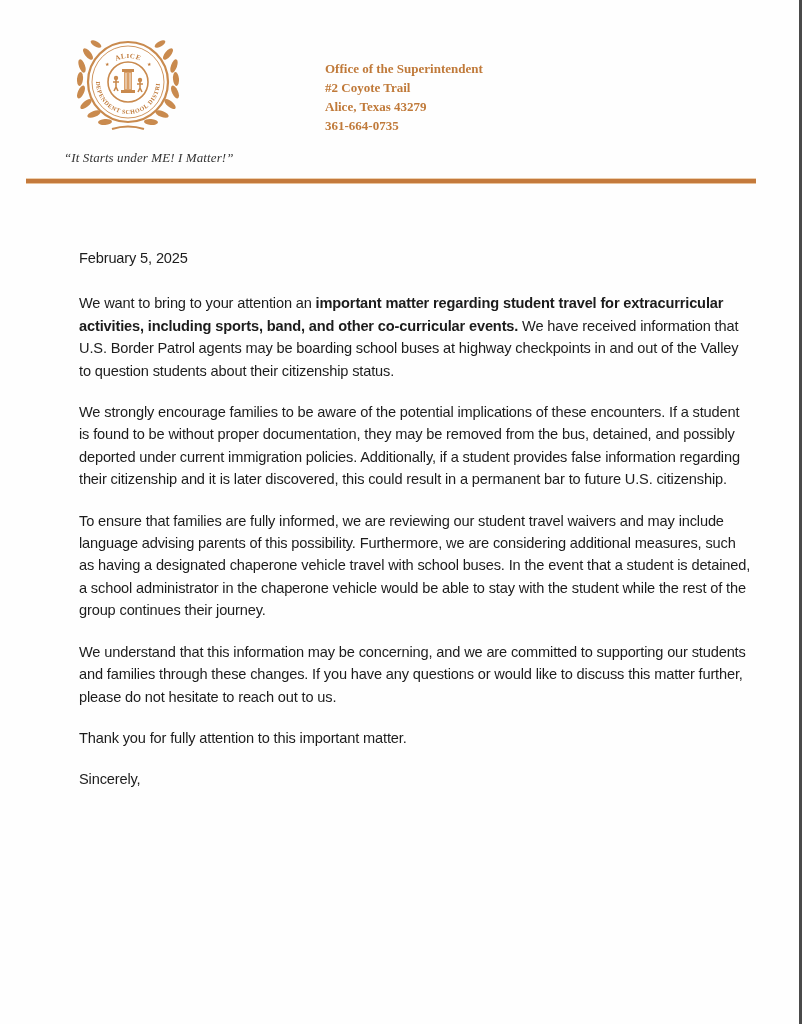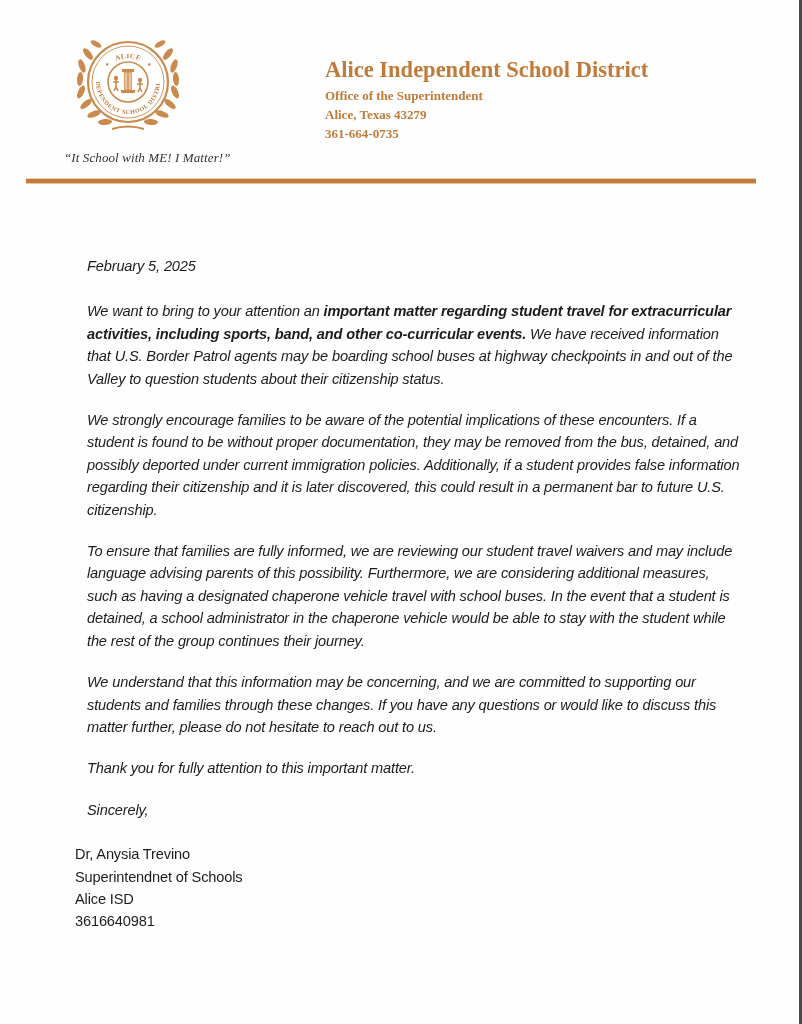--- a/index.html
+++ b/index.html
@@ -15,21 +15,21 @@
 
     .org { position: absolute; left: 300px; top: 56px; width: 450px; text-align: center; font-family: "Liberation Serif", serif; font-weight: bold; color: #c07a3a; }
     .org-name { font-size: 22.5px; line-height: 27px; padding-left: 25px; text-align: left; }
     .org-line { font-size: 13px; line-height: 19px; padding-left: 25px; margin-right: 160px; text-align: left; }
     .org-line.first { margin-top: 3px; }
 
     .divider { position: absolute; left: 26px; top: 179px; width: 730px; height: 4px; background: #c47a3c; box-shadow: 0 1px 0 #e9c29a, 0 -1px 0 #edcfae; }
 
     
     .letter { position: absolute; left: 75px; top: 243px; width: 680px; font-family: "Liberation Sans", sans-serif; font-size: 14.6px; line-height: 22.4px; color: #1c1c1c; letter-spacing: -0.15px; }
-    .letter p { margin: 12px; font-style: italic; }
+    .letter p { margin: 4px; }
     .date { margin-bottom: 23px !important; }
     .salutation { margin-bottom: 23px !important; }
     .para { margin-bottom: 19px !important; }
     .para strong { font-weight: bold; }
     .thanks { margin-bottom: 19px !important; }
     .closing { margin-bottom: 22px !important; }
     .sig-line { display: block; }
   </style>
 </head>
 <body>
@@ -87,44 +87,38 @@
       <line x1="58" y1="41" x2="58" y2="57" stroke="#fff" stroke-width="0.8"></line>
       <rect x="49" y="58" width="14" height="3" fill="#c98a4e"></rect>
 
       <circle cx="44" cy="46" r="2.2" fill="#c98a4e"></circle>
       <path d="M44 48 L44 55 M41 50 L47 50 M44 55 L42 59 M44 55 L46 59" stroke="#c98a4e" stroke-width="1.6"></path>
       <circle cx="68" cy="48" r="2.2" fill="#c98a4e"></circle>
       <path d="M68 50 L68 56 M65 52 L71 52 M68 56 L66 60 M68 56 L70 60" stroke="#c98a4e" stroke-width="1.6"></path>
     </svg>
   </div>
 
-  <div class="motto">“It School with ME! I Matter!”</div>
+  <div class="motto">“It Starts under ME! I Matter!”</div>
 
   <div class="org">
-    <div class="org-name">Alice Independent School District</div>
     <div class="org-line first">Office of the Superintendent</div>
+    <div class="org-line">#2 Coyote Trail</div>
     <div class="org-line">Alice, Texas  43279</div>
     <div class="org-line">361-664-0735</div>
   </div>
 
   <div class="divider"></div>
 
   <div class="letter">
     <p class="date">February 5, 2025</p>
 
     <p class="para"><span>We want to bring to your attention an </span><strong>important matter regarding student travel for extracurricular activities, including sports, band, and other co-curricular events.</strong><span> We have received information that U.S. Border Patrol agents may be boarding school buses at highway checkpoints in and out of the Valley to question students about their citizenship status.</span></p>
 
     <p class="para">We strongly encourage families to be aware of the potential implications of these encounters. If a student is found to be without proper documentation, they may be removed from the bus, detained, and possibly deported under current immigration policies. Additionally, if a student provides false information regarding their citizenship and it is later discovered, this could result in a permanent bar to future U.S. citizenship.</p>
     <p class="para">To ensure that families are fully informed, we are reviewing our student travel waivers and may include language advising parents of this possibility. Furthermore, we are considering additional measures, such as having a designated chaperone vehicle travel with school buses. In the event that a student is detained, a school administrator in the chaperone vehicle would be able to stay with the student while the rest of the group continues their journey.</p>
     <p class="para">We understand that this information may be concerning, and we are committed to supporting our students and families through these changes. If you have any questions or would like to discuss this matter further, please do not hesitate to reach out to us.</p>
     <p class="thanks">Thank you for fully attention to this important matter.</p>
     <p class="closing">Sincerely,</p>
 
-    <div>
-      <span class="sig-line">Dr, Anysia Trevino</span>
-      <span class="sig-line">Superintendnet of Schools</span>
-      <span class="sig-line">Alice ISD</span>
-      <span class="sig-line">3616640981</span>
-    </div>
   </div>
 </div>
 
 <div class="edge"></div>
 
 </body></html>

